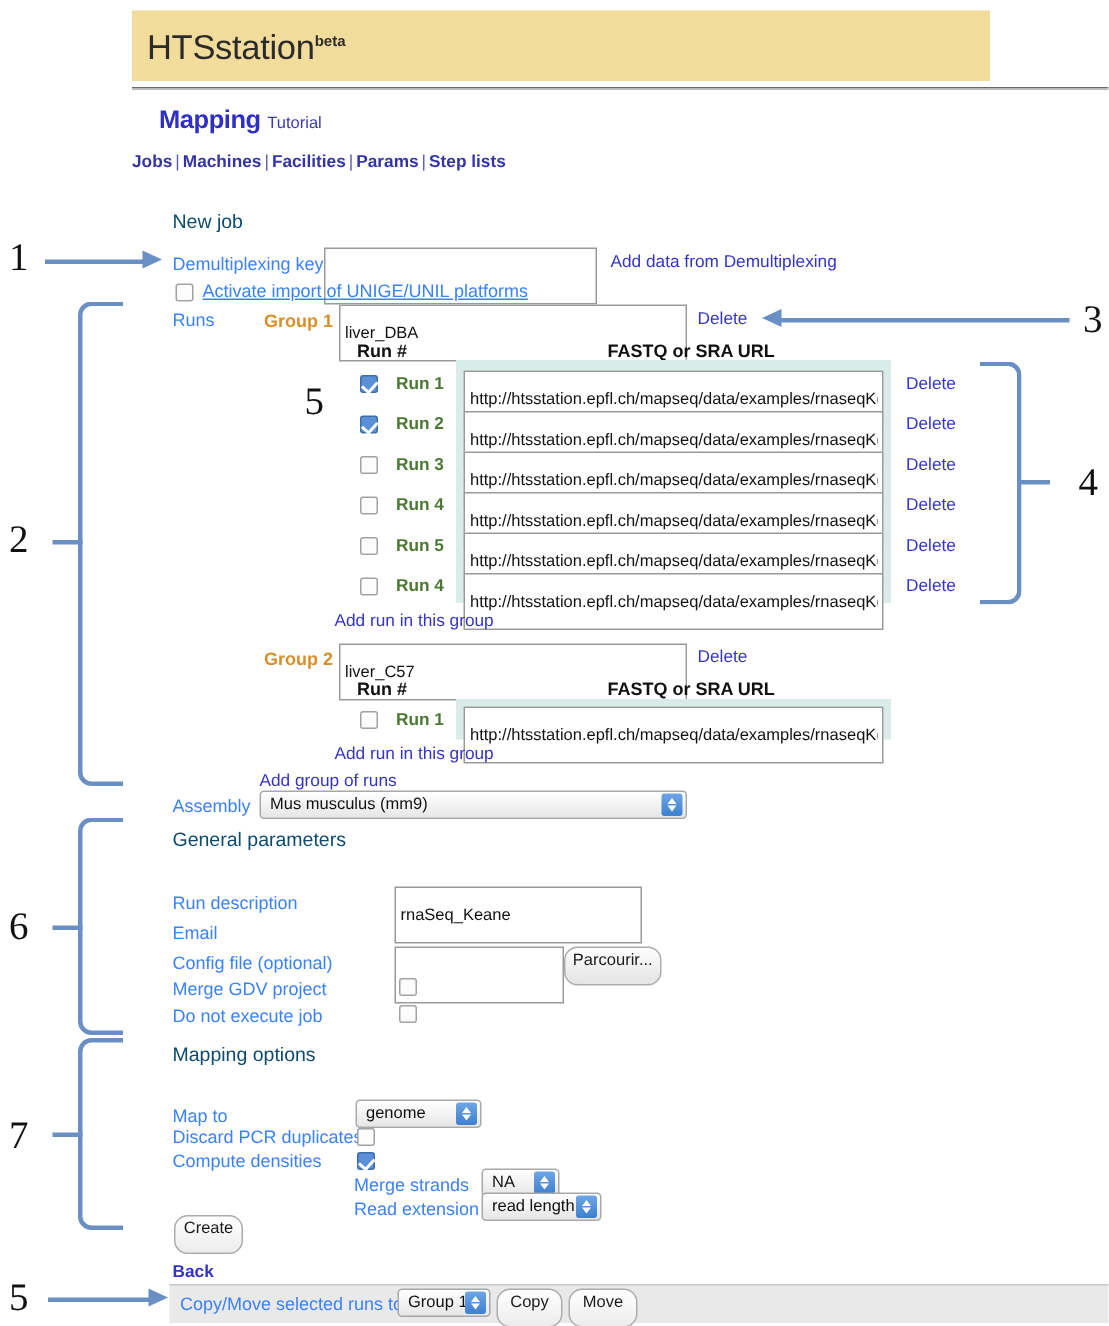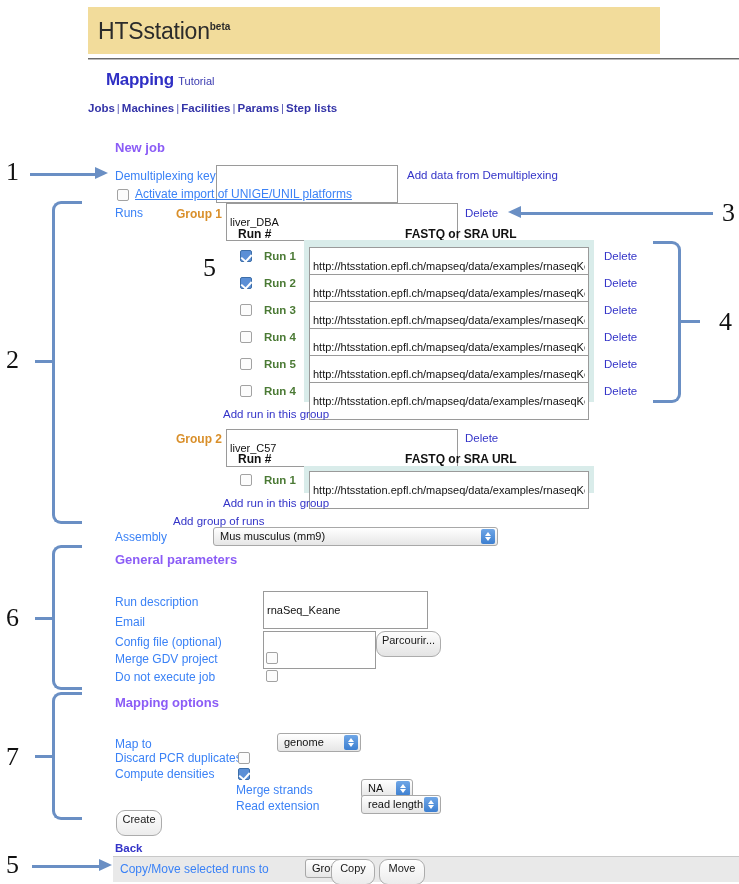--- a/index.html
+++ b/index.html
@@ -77,22 +77,22 @@
     text-decoration: none;
     font-weight: bold;
     margin-top: 44px;
   }
   .navbar .sep { color: #5a5ab5; padding: 0 2px; }
 
   
   .h3 {
     position: absolute;
     font-size: 13px;
-    font-weight: bold;
-    color: #8b5cf6;
+    font-weight: normal;
+    color: #0c4a6e;
   }
   .lbl {
     position: absolute;
     font-size: 12px;
     color: #3b82f6;
     white-space: nowrap;
     text-align: center;
   }
   .lnk {
     position: absolute;
@@ -143,21 +143,20 @@
     height: 19px;
     border: 1px solid #a8a8a8;
     border-radius: 3px;
     background: linear-gradient(#ffffff, #e6e6e6);
     font-size: 11px;
     color: #111;
     line-height: 17px;
     padding-left: 6px;
     white-space: nowrap;
     overflow: hidden;
-    margin-left: 40px;
   }
   .sel .arrows {
     position: absolute;
     right: 2px; top: 1px;
     width: 14px; height: 15px;
     background: linear-gradient(#6fa6e6, #3d7fd0);
     border-radius: 2px;
   }
   .sel .arrows::before,
   .sel .arrows::after {

